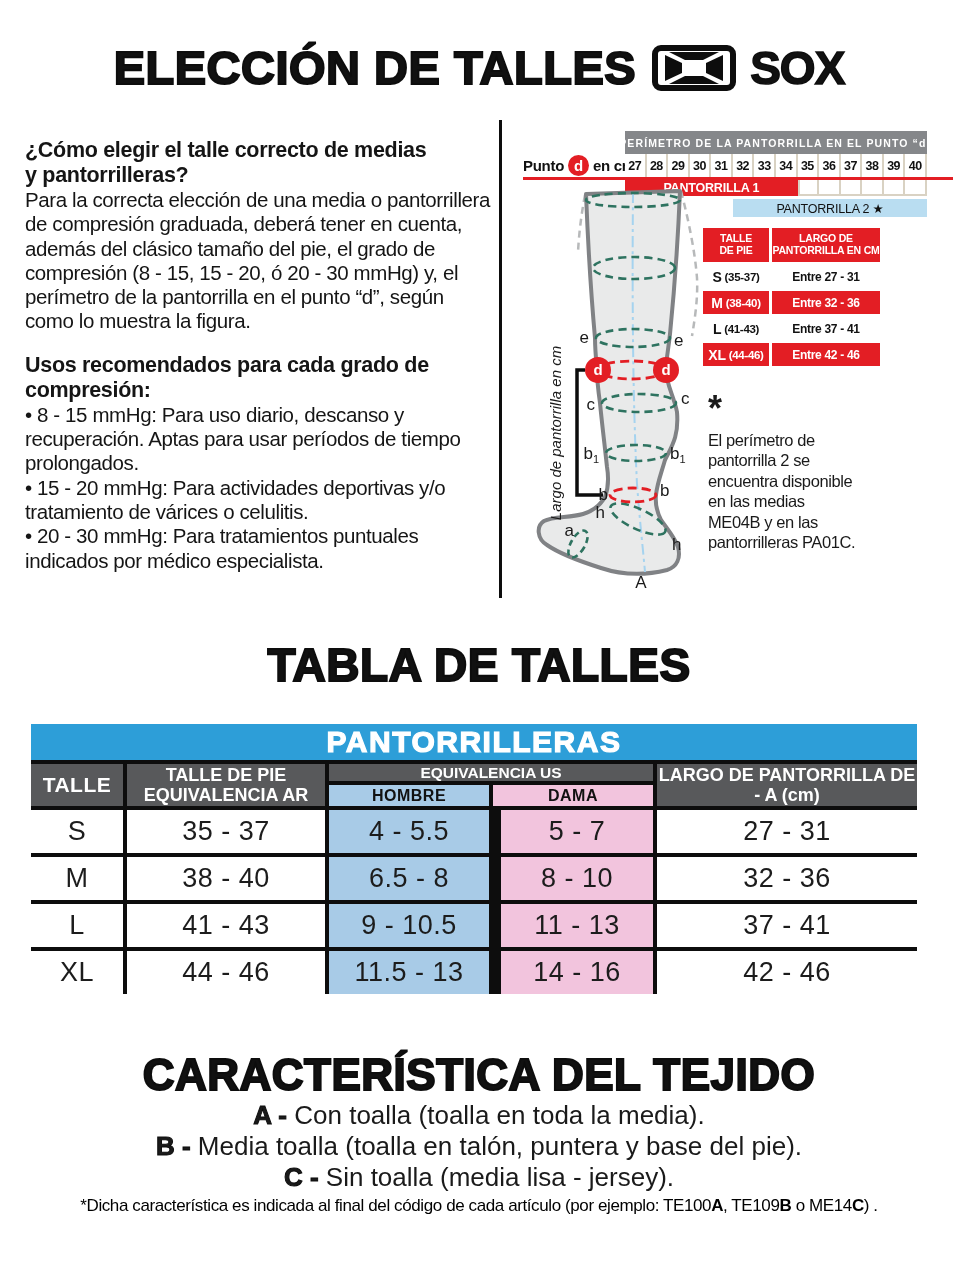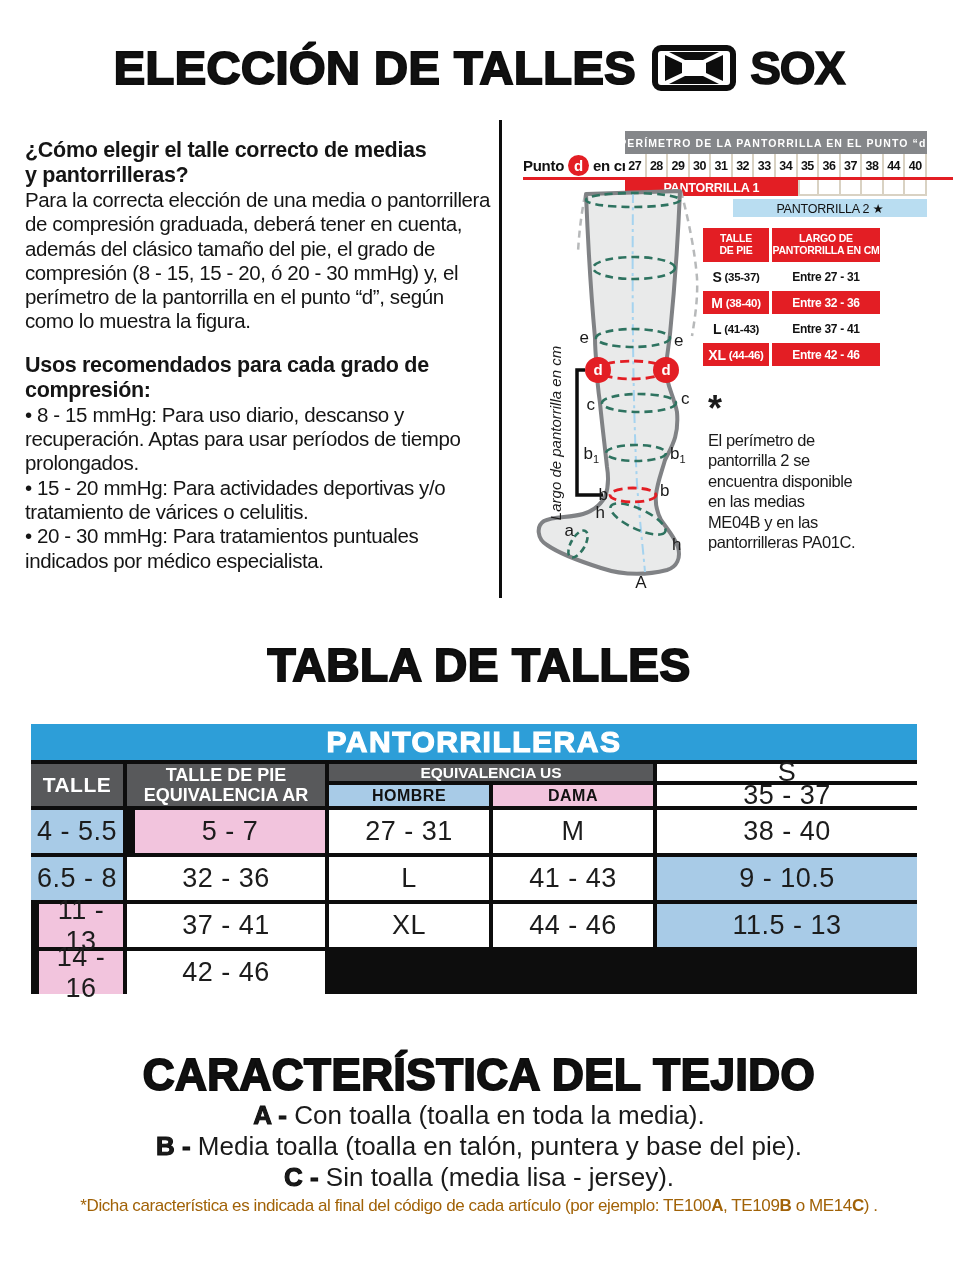--- a/index.html
+++ b/index.html
@@ -82,21 +82,21 @@
   .bt-dama{grid-area:3/4/4/5;background:var(--dama-pink);color:#111;font-size:16px;font-weight:700;letter-spacing:.5px;}
   .bt-largo{grid-area:2/5/4/6;font-size:18px;line-height:1.12;}
   .bt-cell{background:#fff;font-size:27px;font-weight:400;letter-spacing:.5px;color:#1c1c1c;}
   .bt-cell.hb{background:var(--hombre-blue);}
   .bt-cell.dm{background:var(--dama-pink);margin-left:8px;}
 
   
   .tejido{position:absolute;left:0;top:1100px;width:958px;text-align:center;font-size:26px;color:#1a1a1a;}
   .tejido .line{line-height:31px;}
   .tejido b{font-weight:700;-webkit-text-stroke:1px #0d0d0d;}
-  .footnote{position:absolute;left:0;top:1196px;width:958px;text-align:center;font-size:17px;letter-spacing:-.4px;color:#a16207;}
+  .footnote{position:absolute;left:0;top:1196px;width:958px;text-align:center;font-size:17px;letter-spacing:-.4px;color:#000000;}
   .footnote b{font-weight:700;}
 </style>
 </head>
 <body>
 
 <div class="page">
 
   <div class="hdr">
     <div class="hdr-title">ELECCIÓN DE TALLES</div>
     <div class="logo">
@@ -139,21 +139,21 @@
         <span>29</span>
         <span>30</span>
         <span>31</span>
         <span>32</span>
         <span>33</span>
         <span>34</span>
         <span>35</span>
         <span>36</span>
         <span>37</span>
         <span>38</span>
-        <span>44</span>
+        <span>39</span>
         <span>40</span>
     </div>
     <div class="redline"></div>
     <div class="peri-row1">
       <div class="bar1">PANTORRILLA 1</div>
       <div class="pcell-empty first"></div>
         <div class="pcell-empty"></div>
         <div class="pcell-empty"></div>
         <div class="pcell-empty"></div>
         <div class="pcell-empty"></div>
@@ -261,30 +261,32 @@
 
   <div class="sec-title t-tabla">TABLA DE TALLES</div>
 
   <div class="bigtable">
     <div class="bt-blue">PANTORRILLERAS</div>
     <div class="bt-gray bt-talle">TALLE</div>
     <div class="bt-gray bt-ar">TALLE DE PIE EQUIVALENCIA AR</div>
     <div class="bt-gray bt-us">EQUIVALENCIA US</div>
     <div class="bt-hombre">HOMBRE</div>
     <div class="bt-dama">DAMA</div>
+    <div class="bt-gray bt-largo">LARGO DE PANTORRILLA DE - A (cm)</div>
 
     <div class="bt-cell">S</div>
     <div class="bt-cell">35 - 37</div>
     <div class="bt-cell hb">4 - 5.5</div>
     <div class="bt-cell dm">5 - 7</div>
     <div class="bt-cell">27 - 31</div>
 
     <div class="bt-cell">M</div>
     <div class="bt-cell">38 - 40</div>
     <div class="bt-cell hb">6.5 - 8</div>
+    <div class="bt-cell dm">8 - 10</div>
     <div class="bt-cell">32 - 36</div>
 
     <div class="bt-cell">L</div>
     <div class="bt-cell">41 - 43</div>
     <div class="bt-cell hb">9 - 10.5</div>
     <div class="bt-cell dm">11 - 13</div>
     <div class="bt-cell">37 - 41</div>
 
     <div class="bt-cell">XL</div>
     <div class="bt-cell">44 - 46</div>

